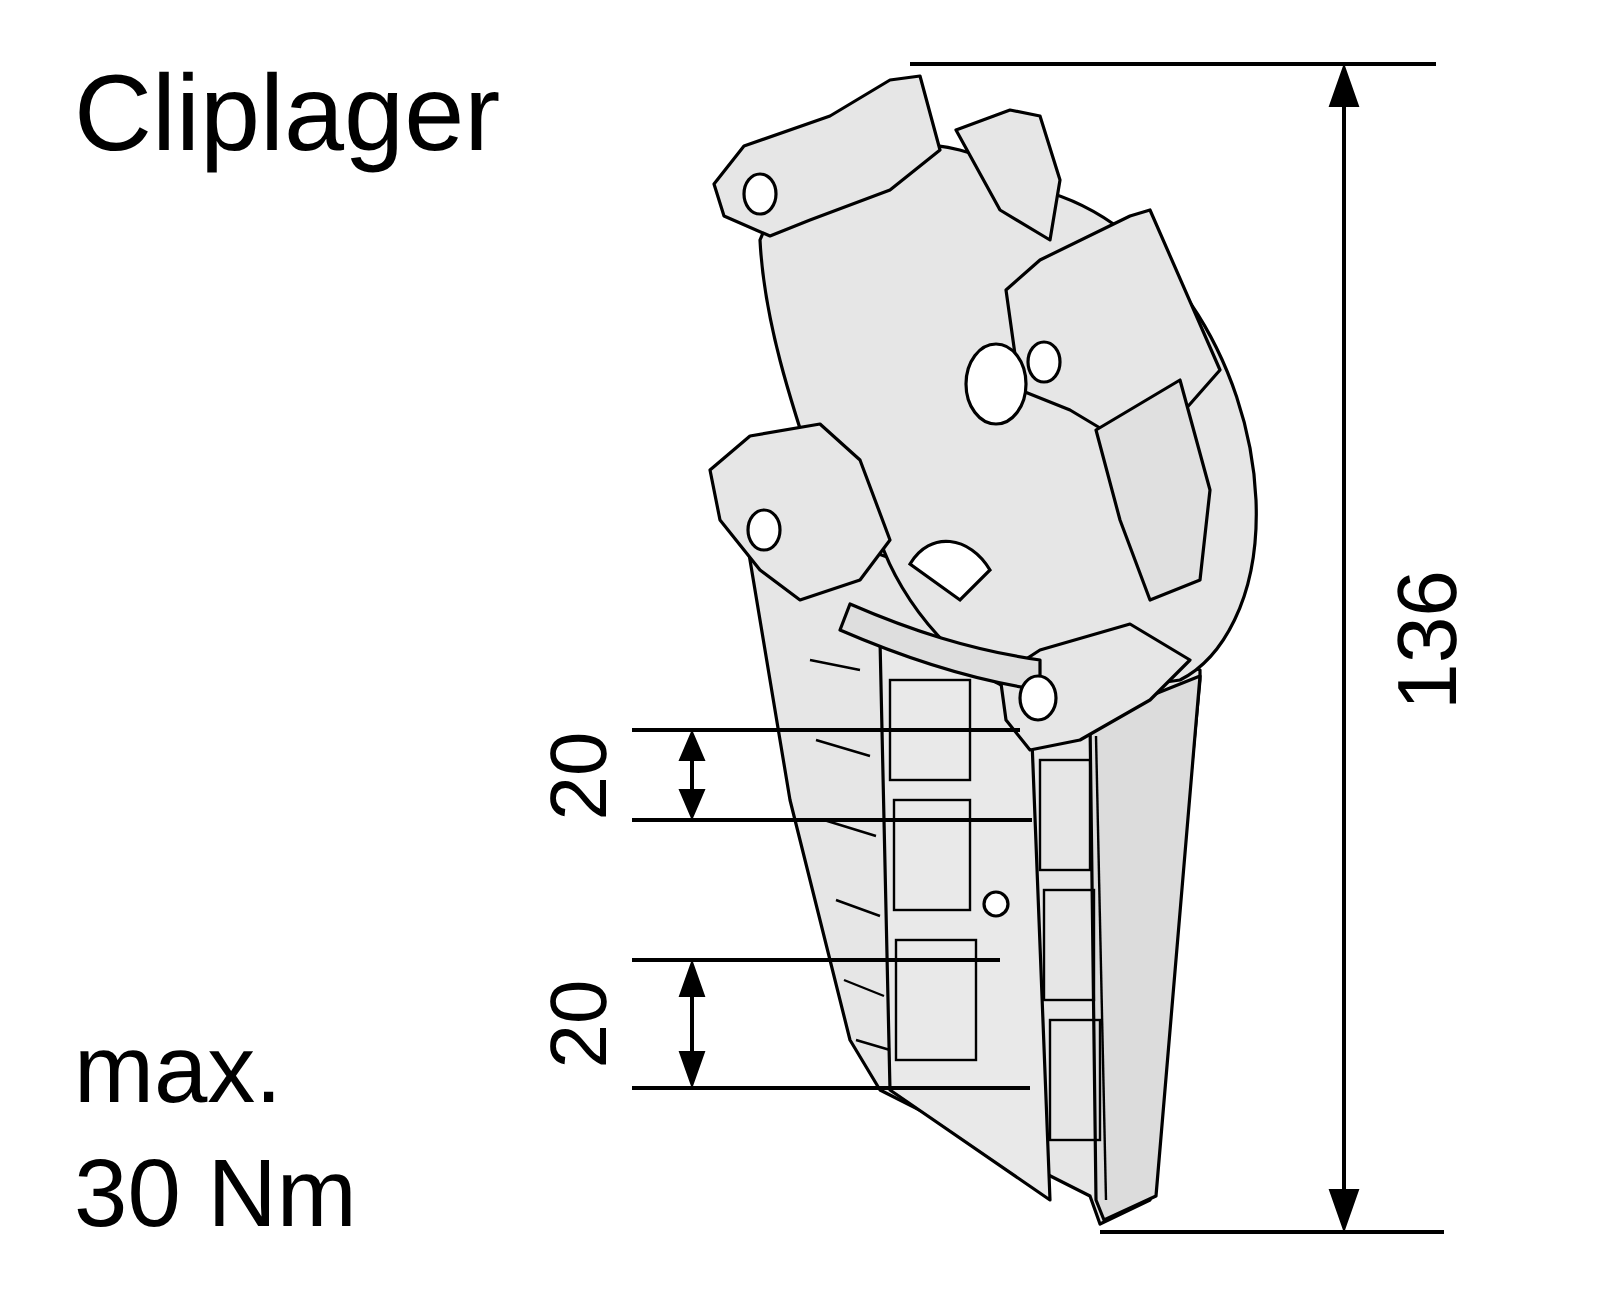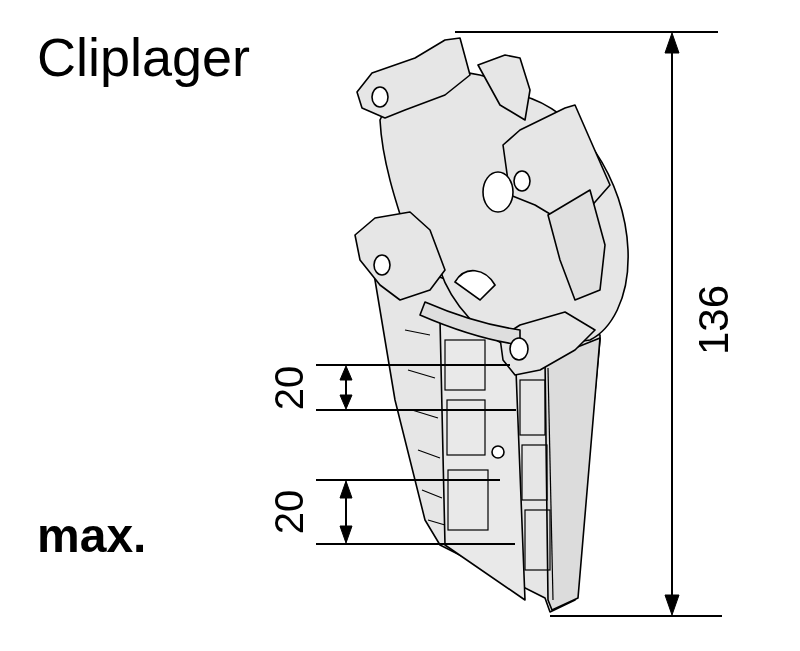--- a/index.html
+++ b/index.html
@@ -1,28 +1,29 @@
 <!DOCTYPE html>
 <html><head>
 <meta charset="utf-8">
 <style>
   html, body { margin:0; padding:0; background:#ffffff; }
   body { width:800px; height:651px; position:relative; overflow:hidden; font-family:"Liberation Sans", sans-serif; }
   .title { position:absolute; left:37px; top:30px; font-size:54px; font-weight:normal; color:#000; letter-spacing:0px; line-height:1; }
-  .torque { position:absolute; left:37px; top:505px; font-size:48px; font-weight:bold; color:#000; line-height:62px; }
+  .torque { position:absolute; left:37px; top:505px; font-size:48px; font-weight:normal; color:#000; line-height:62px; }
   svg.drawing { position:absolute; left:0; top:0; }
   .dimtext { font-family:"Liberation Sans", sans-serif; fill:#000; }
 </style>
 </head>
 <body>
 
 <div class="title">Cliplager</div>
 
 <div class="torque">
   <div>max.</div>
+  <div>30 Nm</div>
 </div>
 
 <svg class="drawing" width="800" height="651" viewBox="0 0 800 651">
 
   <g fill="#e6e6e6" stroke="#000" stroke-width="1.6" stroke-linejoin="round">
 
     <path d="M372,262 L420,270 L600,335 L600,340 L575,600 L550,612 L545,598 L440,545 L425,520 L395,400 Z"></path>
 
     <path d="M545,360 L600,338 L578,598 L552,610 L548,600 Z" fill="#dcdcdc"></path>
 

